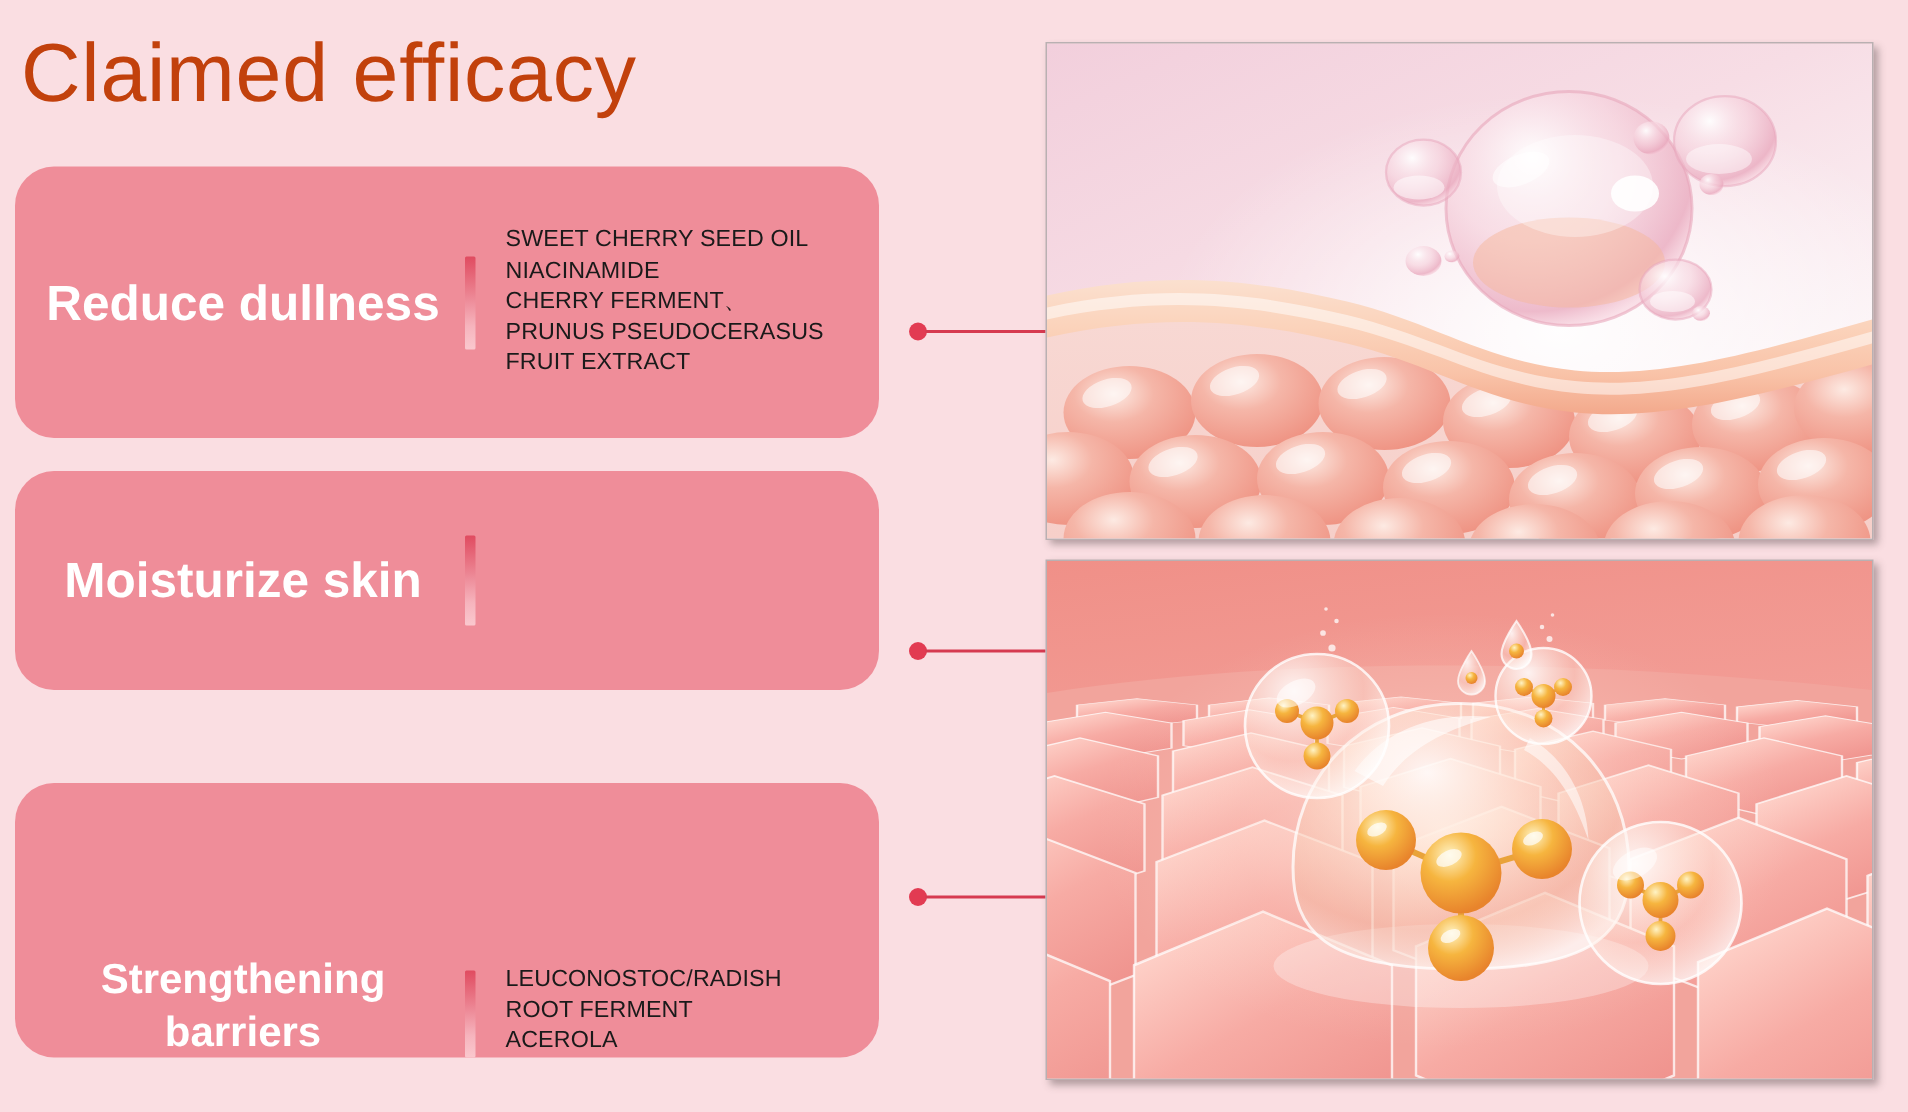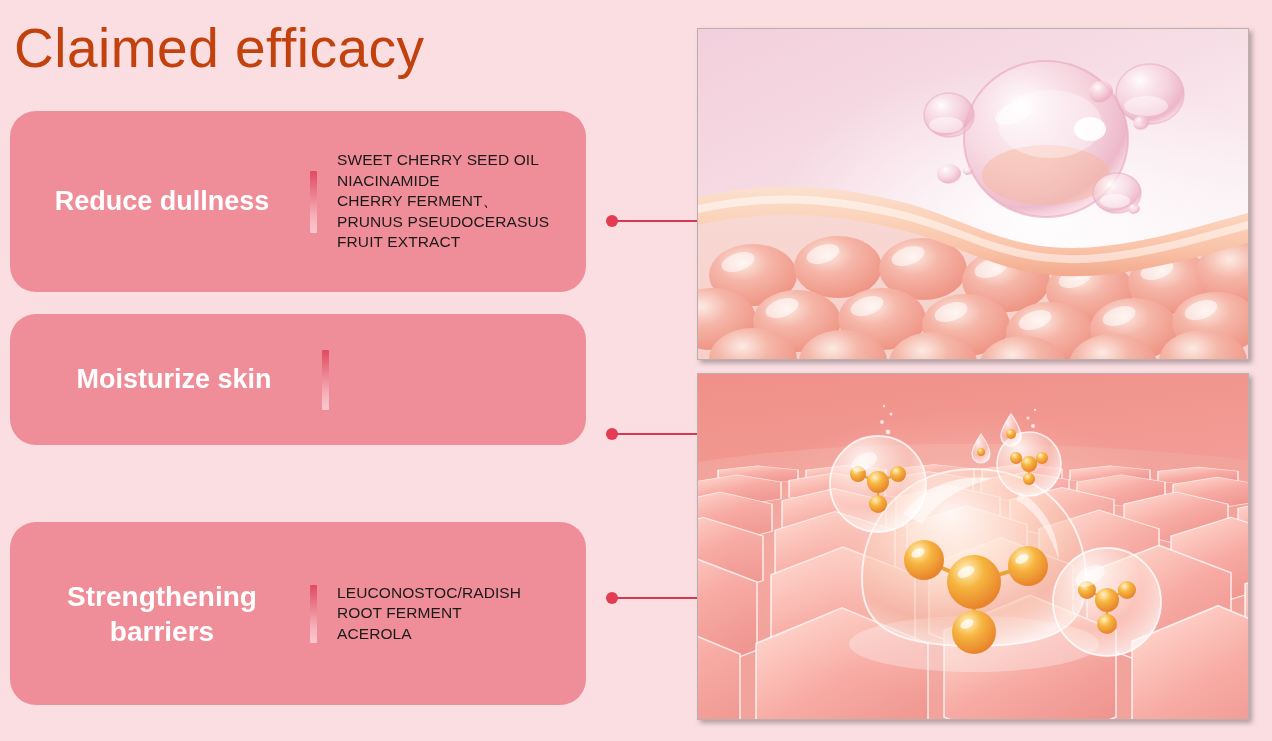--- a/index.html
+++ b/index.html
@@ -40,27 +40,27 @@
     position: absolute;
     left: 10px;
     width: 576px;
     background: #ef8d99;
     border-radius: 26px;
     display: flex;
     align-items: center;
     box-sizing: border-box;
   }
   .card-1 { top: 111px; height: 181px; }
-  .card-2 { top: 314px; height: 131px; padding-left: 12px; }
-  .card-3 { top: 522px; height: 183px; }
+  .card-2 { top: 314px; height: 146px; }
+  .card-3 { top: 522px; height: 183px; align-items: flex-end; }
 
   .card-label {
     color: #ffffff;
     font-weight: bold;
-    font-size: 27px;
+    font-size: 33px;
     line-height: 1.25;
     text-align: center;
     width: 300px;
     flex: 0 0 300px;
     padding-left: 4px;
     box-sizing: border-box;
   }
   .card-3 .card-label { font-size: 28px; }
 
   .divider-bar {

